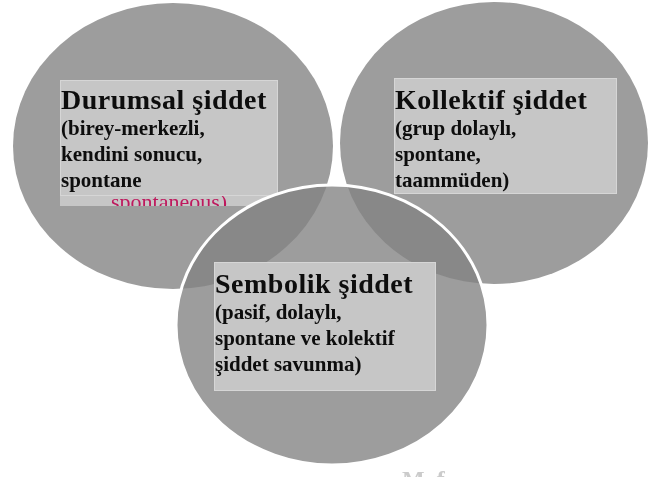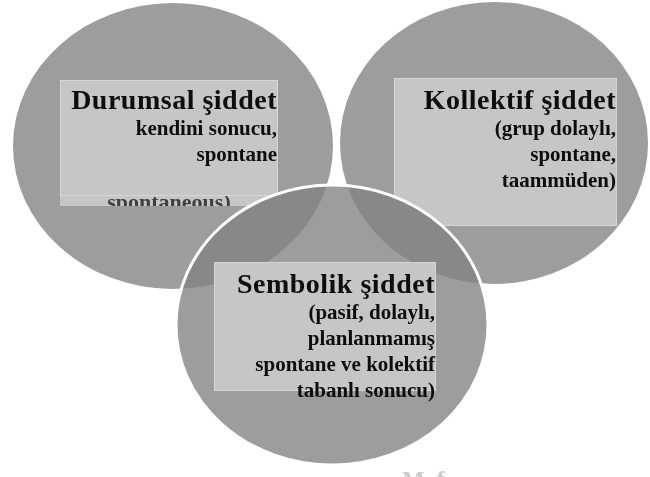--- a/index.html
+++ b/index.html
@@ -5,54 +5,55 @@
   html,body { margin:0; padding:0; }
   #stage {
     position:relative; width:650px; height:477px;
     background:#ffffff; overflow:hidden;
     font-family:"Liberation Serif","DejaVu Serif",serif;
   }
   .layer { position:absolute; left:0; top:0; width:650px; height:477px; }
   .label-box {
     position:absolute; box-sizing:border-box;
     background:#c6c6c6; border:1px solid #d6d6d6;
-    text-align:right; color:#0d0d0d; font-weight:bold;
+    text-align:left; color:#0d0d0d; font-weight:bold;
   }
   .box-title { display:block; font-size:28px; line-height:31px; letter-spacing:0.5px; white-space:nowrap; }
   .box-line  { display:block; font-size:21px; line-height:26px; white-space:nowrap; }
   #box-durumsal  { left:60px;  top:80px;  width:218px; height:116px; padding-top:3px; }
-  #box-kollektif { left:394px; top:78px;  width:223px; height:148px; padding-top:5px; }
+  #box-kollektif { left:394px; top:78px;  width:223px; height:116px; padding-top:5px; }
   #box-sembolik  { left:214px; top:262px; width:222px; height:129px; padding-top:5px; }
   #artifact-strip {
     position:absolute; left:60px; top:196px; width:218px; height:10px;
     background:#c6c6c6; overflow:hidden; text-align:center;
   }
   #artifact-strip span {
     display:block; margin-top:-5px;
-    font-size:22px; line-height:22px; font-weight:bold; color:#404040;
+    font-size:22px; line-height:22px; font-weight:normal; color:#be185d;
     white-space:nowrap;
   }
   #watermark {
     position:absolute; left:402px; top:467px; width:120px; height:10px;
     color:#cbcbcb; font-weight:bold; font-size:24px; line-height:24px;
     letter-spacing:12px; overflow:visible;
   }
 </style>
 </head>
 <body>
 
 <div id="stage">
 
   <svg class="layer" viewBox="0 0 650 477">
     <ellipse cx="173" cy="146" rx="160" ry="143" fill="#9d9d9d"></ellipse>
     <ellipse cx="494" cy="143" rx="154" ry="141" fill="#9d9d9d"></ellipse>
   </svg>
 
   <div class="label-box" id="box-durumsal">
     <span class="box-title">Durumsal şiddet</span>
+    <span class="box-line">(birey-merkezli,</span>
     <span class="box-line">kendini sonucu,</span>
     <span class="box-line">spontane</span>
   </div>
 
   <div id="artifact-strip">
     <span>spontaneous)</span>
   </div>
 
   <div class="label-box" id="box-kollektif">
     <span class="box-title">Kollektif şiddet</span>
@@ -72,20 +73,19 @@
     </defs>
     <ellipse cx="332" cy="325" rx="156" ry="140" fill="#9d9d9d"></ellipse>
     <ellipse cx="332" cy="325" rx="156" ry="140" fill="#888888" clip-path="url(#clip-left)"></ellipse>
     <ellipse cx="332" cy="325" rx="156" ry="140" fill="#888888" clip-path="url(#clip-right)"></ellipse>
     <ellipse cx="332" cy="325" rx="156" ry="140" fill="none" stroke="#ffffff" stroke-width="3"></ellipse>
   </svg>
 
   <div class="label-box" id="box-sembolik">
     <span class="box-title">Sembolik şiddet</span>
     <span class="box-line">(pasif, dolaylı,</span>
-    <span class="box-line">planlanmamış</span>
     <span class="box-line">spontane ve kolektif</span>
-    <span class="box-line">tabanlı sonucu)</span>
+    <span class="box-line">şiddet savunma)</span>
   </div>
 
   <div id="watermark">Mf</div>
 
 </div>
 
 </body></html>

